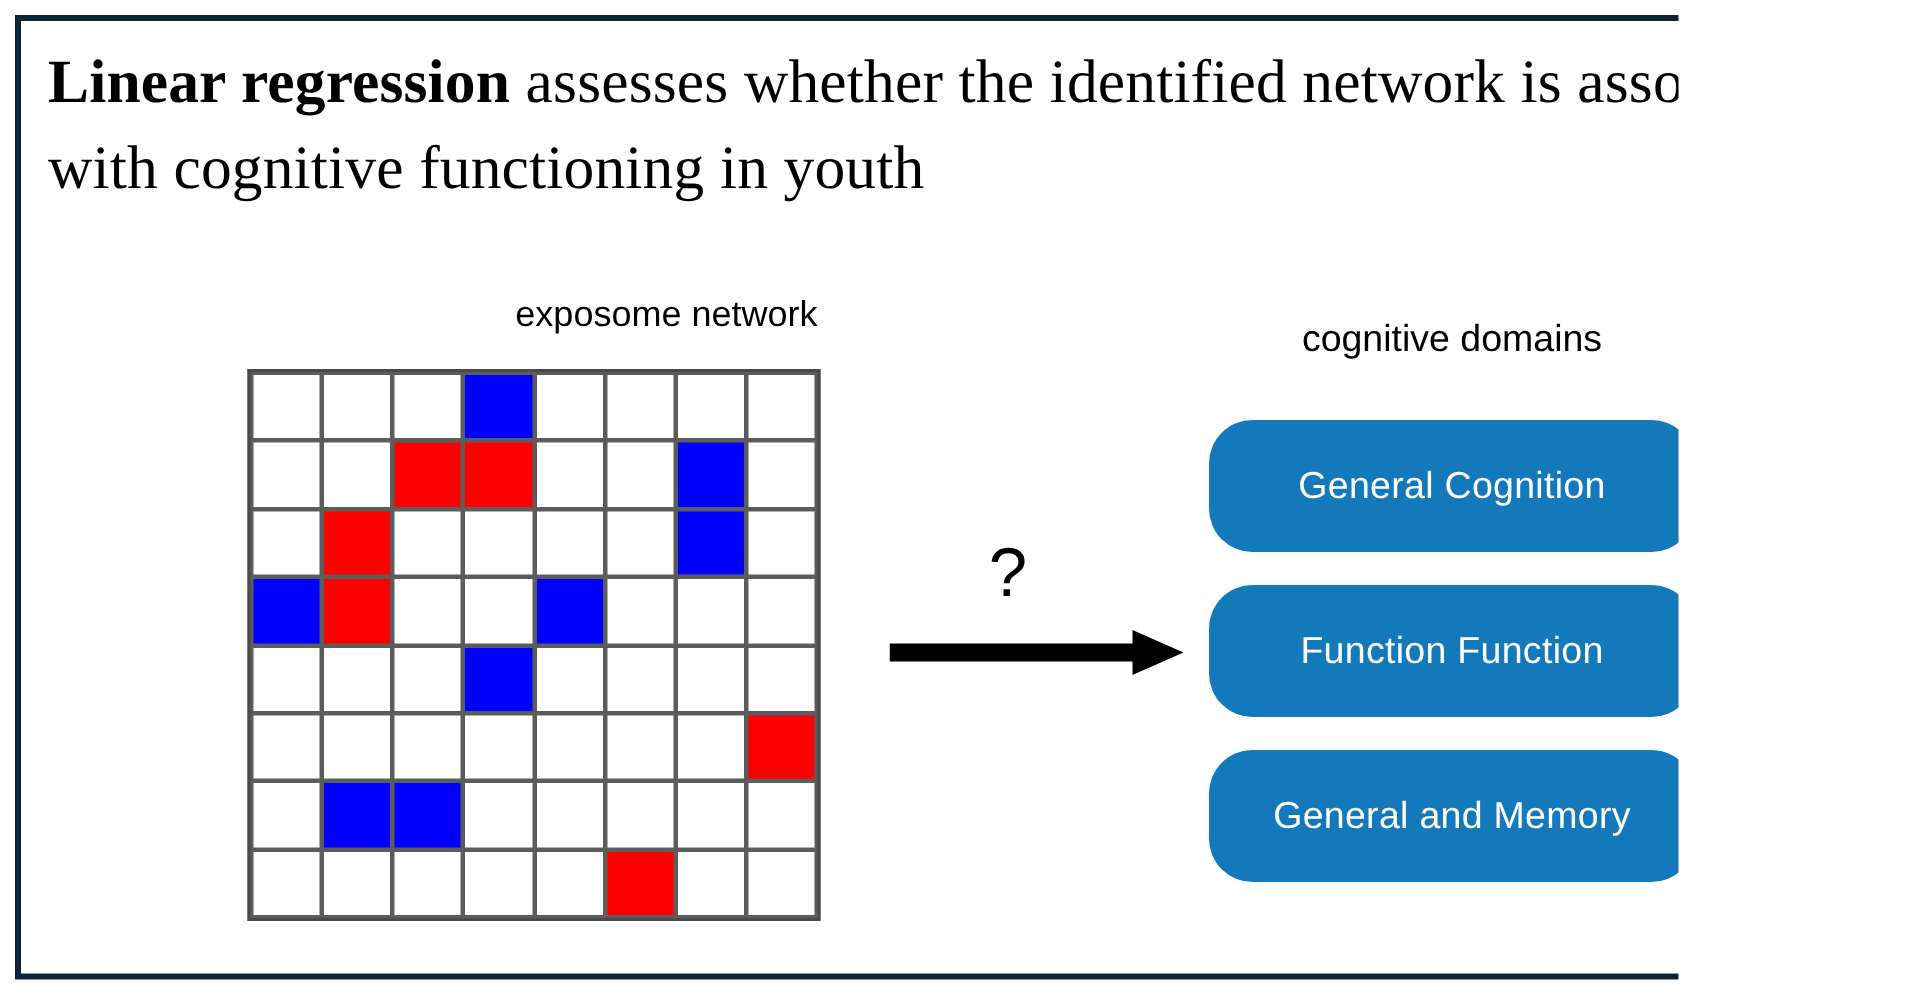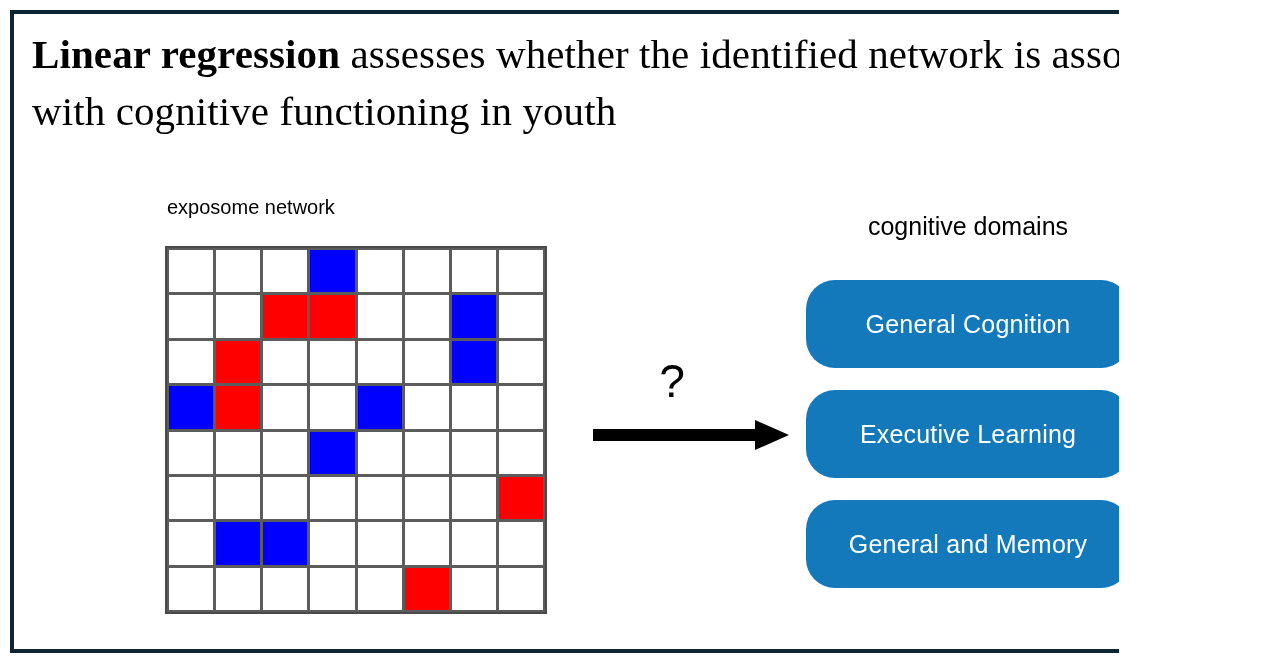--- a/index.html
+++ b/index.html
@@ -38,22 +38,22 @@
     letter-spacing: 0.1px;
   }
   #headline .strong { font-weight: bold; }
 
   
   #network-label {
     position: absolute;
     left: 167px;
     top: 196px;
     width: 378px;
-    text-align: left;
-    font-size: 20px;
+    text-align: right;
+    font-size: 24px;
     color: #000000;
     white-space: nowrap;
   }
   #grid-wrap {
     position: absolute;
     left: 165px;
     top: 246px;
     width: 382px;
     height: 368px;
     background: #5c5c5c;
@@ -214,20 +214,20 @@
     <polygon points="0,11 162,11 162,2 196,17 162,32 162,23 0,23" fill="#000000"></polygon>
   </svg>
 
   <div id="domains-label">cognitive domains</div>
 
   <div id="domain-list">
     <div class="domain-box">
       <span>General Cognition</span>
     </div>
     <div class="domain-box">
-      <span>Executive Learning</span>
+      <span>Function Function</span>
     </div>
     <div class="domain-box">
       <span>General and Memory</span>
     </div>
   </div>
 
 </div>
 
 </body></html>

